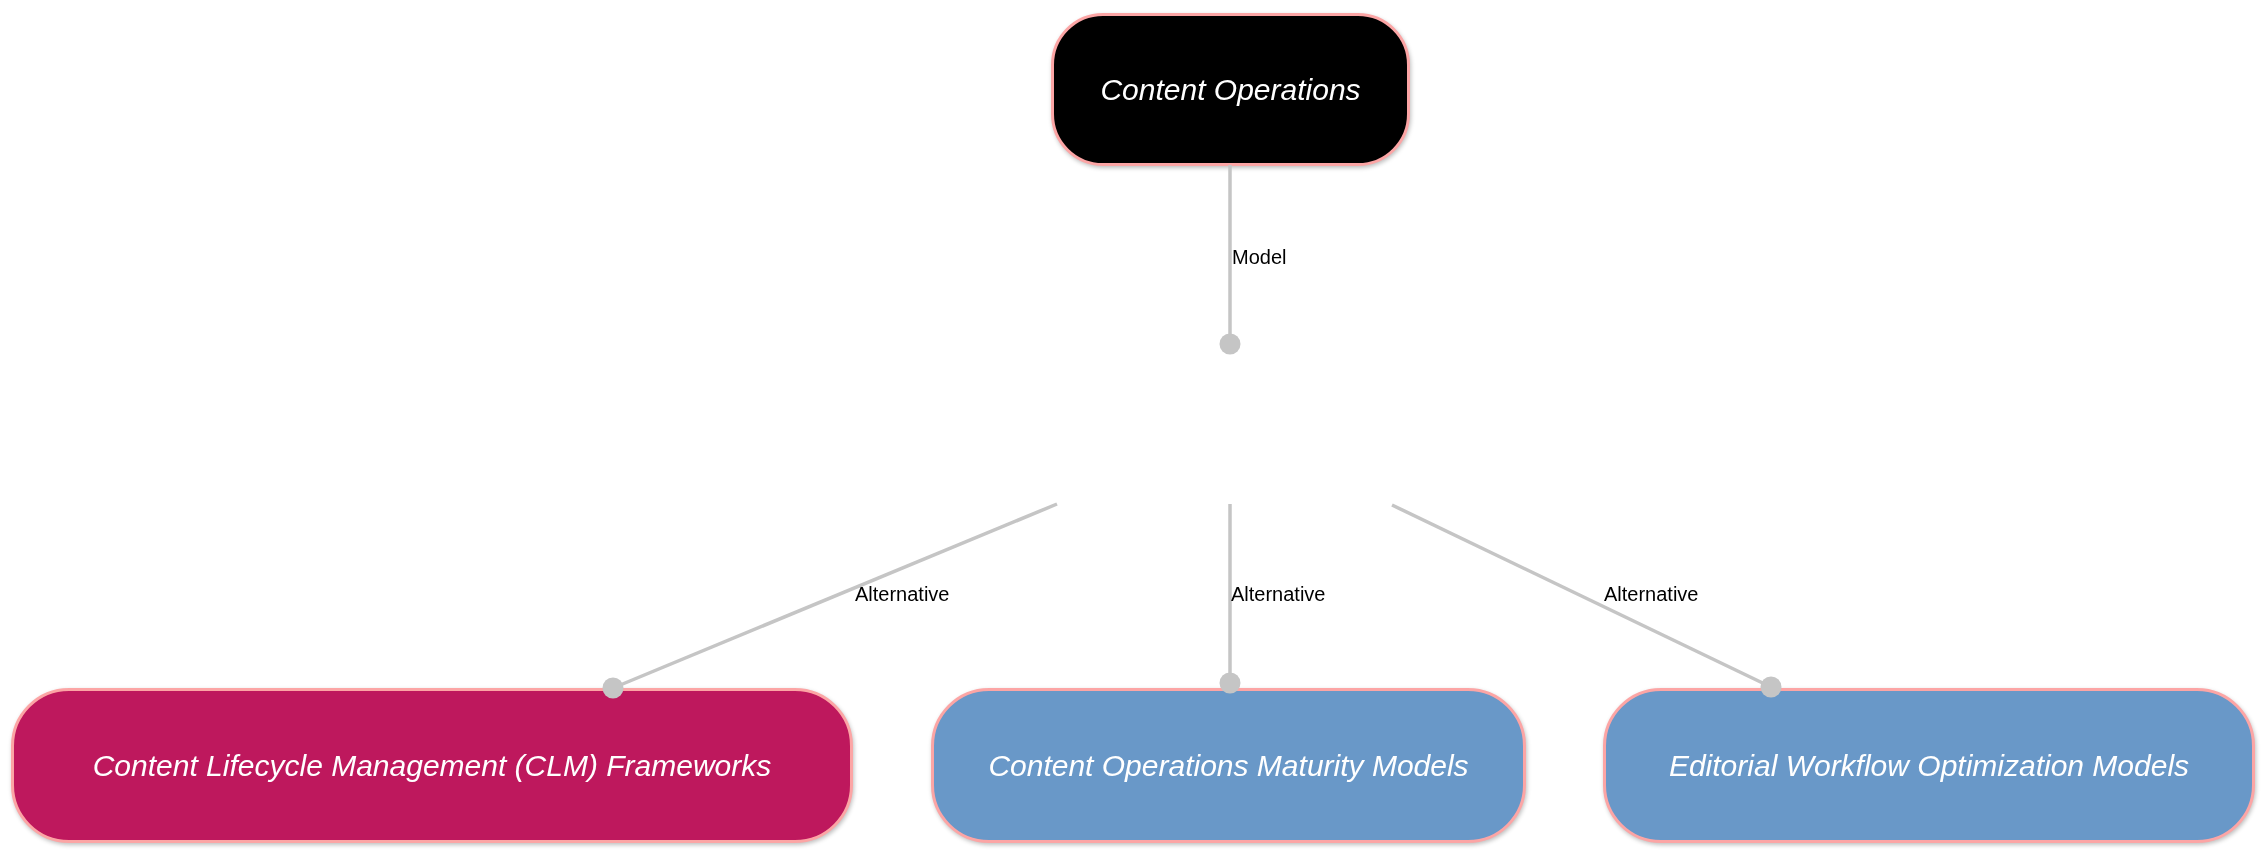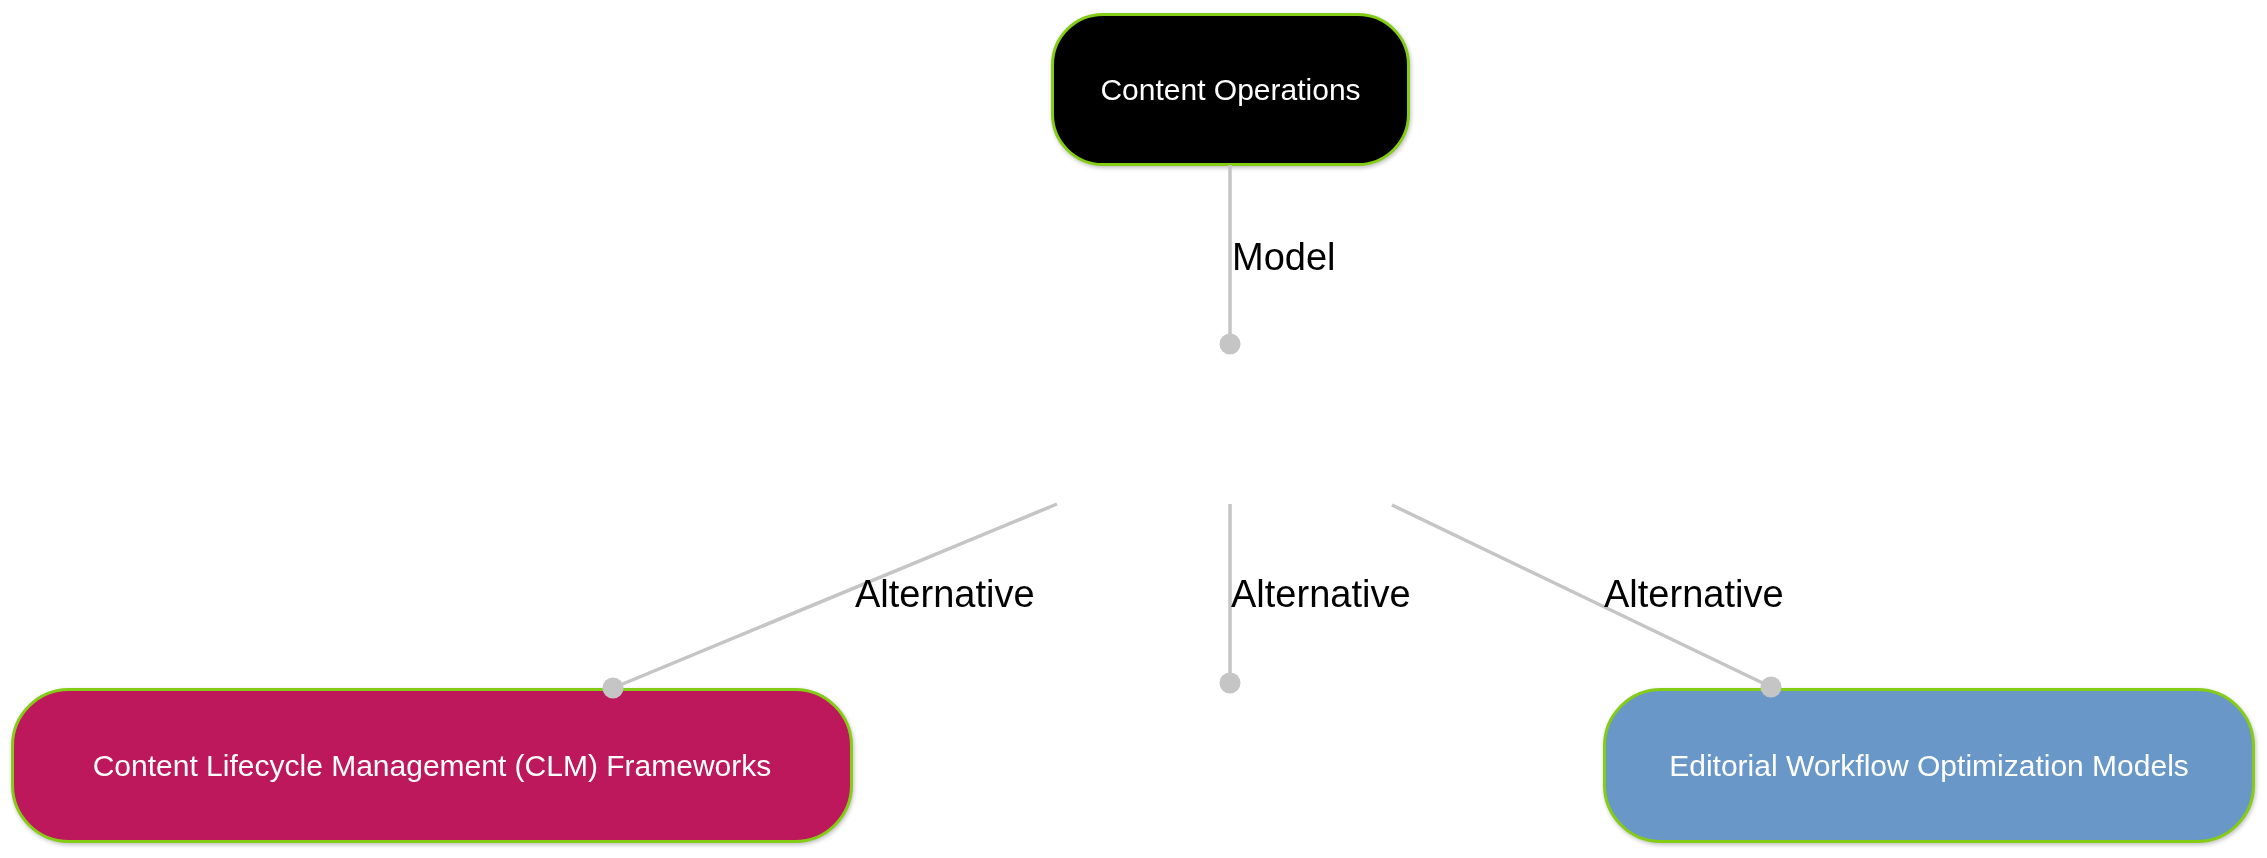--- a/index.html
+++ b/index.html
@@ -5,26 +5,27 @@
   html, body { margin: 0; padding: 0; background: #ffffff; }
   body {
     width: 2267px; height: 858px; position: relative; overflow: hidden;
     font-family: "Liberation Sans", "DejaVu Sans", sans-serif;
   }
   .canvas { position: absolute; inset: 0; width: 2267px; height: 858px; }
 
   .node {
     position: absolute;
     box-sizing: border-box;
-    border: 3px solid #84cc16;
+    border: 3px solid #fca5a5;
     border-radius: 58px;
     display: flex; align-items: center; justify-content: center;
     box-shadow: 1px 2px 4px rgba(0,0,0,0.25);
     z-index: 1;
     cursor: pointer;
+    font-style: italic;
   }
   .node .node-label {
     color: #ffffff;
     font-size: 30px;
     line-height: 1.1;
     white-space: nowrap;
     text-align: center;
   }
   .node-root  { left: 1051px; top: 13px;  width: 359px; height: 153px; background: #000000; border-radius: 52px; }
   .node-focus { left: 909px;  top: 352px; width: 659px; height: 152px; background: #f96c6c; }
@@ -32,21 +33,21 @@
   .node-alt2  { left: 931px;  top: 688px; width: 595px; height: 155px; background: #6998c8; }
   .node-alt3  { left: 1603px; top: 688px; width: 652px; height: 155px; background: #6998c8; }
 
   svg.edges { position: absolute; inset: 0; z-index: 3; pointer-events: none; }
   svg.edges line { stroke: #c5c5c5; stroke-width: 3.5; }
   svg.edges circle { fill: #c5c5c5; }
 
   .edge-label {
     position: absolute;
     color: #000000;
-    font-size: 38px;
+    font-size: 20px;
     line-height: 30px;
     white-space: nowrap;
     z-index: 4;
   }
   .lbl-model     { left: 1232px; top: 242px; }
   .lbl-alt-left  { left: 855px;  top: 579px; }
   .lbl-alt-mid   { left: 1231px; top: 579px; }
   .lbl-alt-right { left: 1604px; top: 579px; }
 </style>
 </head>
@@ -56,20 +57,23 @@
 
   <div class="node node-root">
     <span class="node-label">Content Operations</span>
   </div>
 
 
   <div class="node node-alt1">
     <span class="node-label">Content Lifecycle Management (CLM) Frameworks</span>
   </div>
 
+  <div class="node node-alt2">
+    <span class="node-label">Content Operations Maturity Models</span>
+  </div>
 
   <div class="node node-alt3">
     <span class="node-label">Editorial Workflow Optimization Models</span>
   </div>
 
   <svg class="edges" width="2267" height="858" viewBox="0 0 2267 858">
     <line x1="1230" y1="165" x2="1230" y2="345"></line>
     <circle cx="1230" cy="344" r="10.5"></circle>
 
     <line x1="1057" y1="504" x2="613" y2="688"></line>

